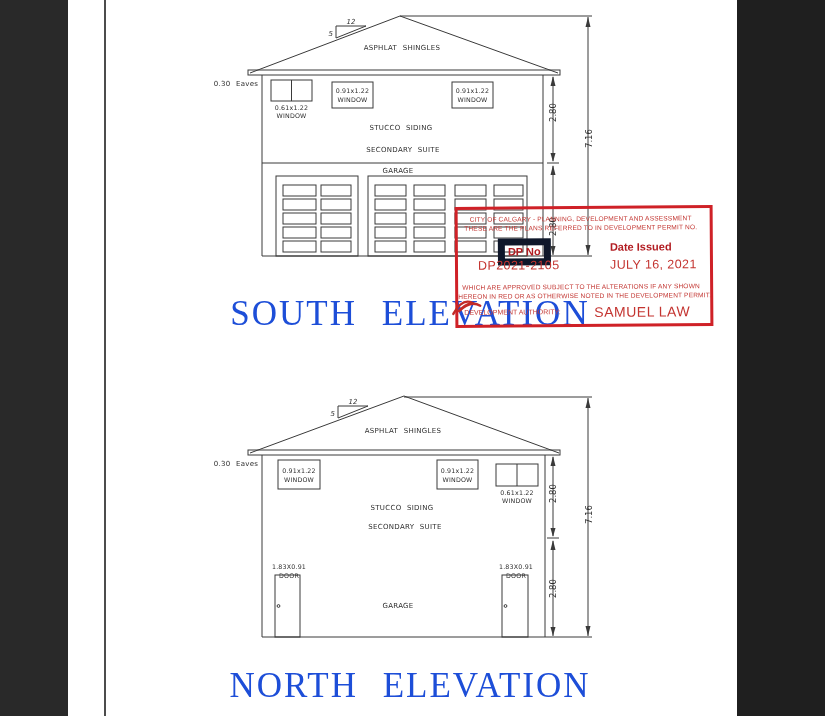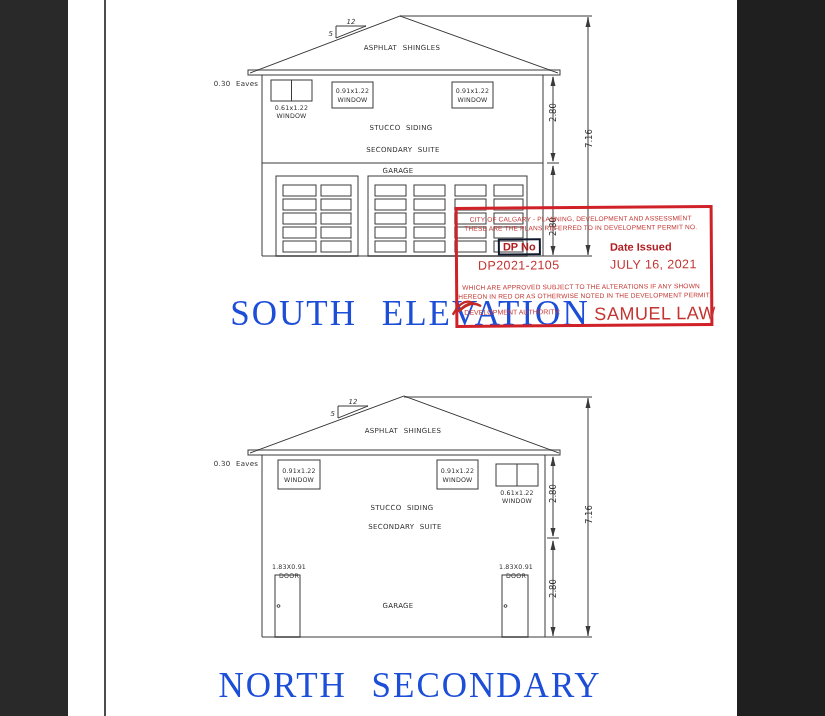--- a/index.html
+++ b/index.html
@@ -21,23 +21,23 @@
   .arrow{fill:#3a3a3a;stroke:none;}
   .title{position:absolute;left:180px;width:460px;text-align:center;z-index:2;
          font-family:"Liberation Serif",serif;font-size:35px;color:#1d4ed8;
          letter-spacing:2px;word-spacing:14px;white-space:nowrap;}
   .stamp{position:absolute;left:455px;top:206px;width:252px;height:115px;z-index:3;
          border:3px solid #cf2127;transform:rotate(-0.4deg);}
   .stamp *{position:absolute;color:#c43a36;white-space:nowrap;}
   .stamp .tiny{width:246px;text-align:center;font-size:6.6px;letter-spacing:.15px;}
   .stamp .bold-red{font-weight:bold;color:#b21d22;font-size:11px;}
   .stamp .val{font-size:12.5px;letter-spacing:.4px;color:#c43531;}
-  .dpno-cell{border:2px solid #0f172a;padding:0 3px 1px 3px;}
+  .dpno-cell{border:7px solid #0f172a;padding:0 3px 1px 3px;}
   .auth-label{font-size:7px;color:#c43a36;}
-  .auth-name{font-size:18px;color:#c43531;letter-spacing:.5px;}
+  .auth-name{font-size:14px;color:#c43531;letter-spacing:.5px;}
   .scribble{overflow:visible;}
 </style>
 </head>
 <body>
 
 <div class="screen">
 
   <div class="dark-strip left"></div>
   <div class="dark-strip right"></div>
   <div class="page-border left"></div>
@@ -202,21 +202,21 @@
         <text class="cad-dim" transform="translate(556,598) rotate(-90)">2.80</text>
         <line class="ln" x1="588" y1="398" x2="588" y2="636"></line>
         <polygon class="arrow" points="585.5,408 590.5,408 588,398"></polygon>
         <polygon class="arrow" points="585.5,626 590.5,626 588,636"></polygon>
         <text class="cad-dim" transform="translate(592,524) rotate(-90)">7.16</text>
       </g>
     </g>
   </svg>
 
   <div class="title" style="top:294px;">SOUTH ELEVATION</div>
-  <div class="title" style="top:666px;">NORTH SECONDARY</div>
+  <div class="title" style="top:666px;">NORTH ELEVATION</div>
 
   <div class="stamp">
     <div class="tiny" style="top:6px;left:0;">CITY OF CALGARY - PLANNING, DEVELOPMENT AND ASSESSMENT</div>
     <div class="tiny" style="top:15px;left:0;">THESE ARE THE PLANS REFERRED TO IN DEVELOPMENT PERMIT NO.</div>
     <div class="bold-red dpno-cell" style="top:29px;left:40px;">DP No</div>
     <div class="bold-red" style="top:32px;left:152px;">Date Issued</div>
     <div class="val" style="top:49px;left:20px;">DP2021-2105</div>
     <div class="val" style="top:49px;left:144px;margin-left:8px;">JULY 16, 2021</div>
     <div class="tiny" style="top:74px;left:0;">WHICH ARE APPROVED SUBJECT TO THE ALTERATIONS IF ANY SHOWN</div>
     <div class="tiny" style="top:83px;left:0;">HEREON IN RED OR AS OTHERWISE NOTED IN THE DEVELOPMENT PERMIT.</div>

